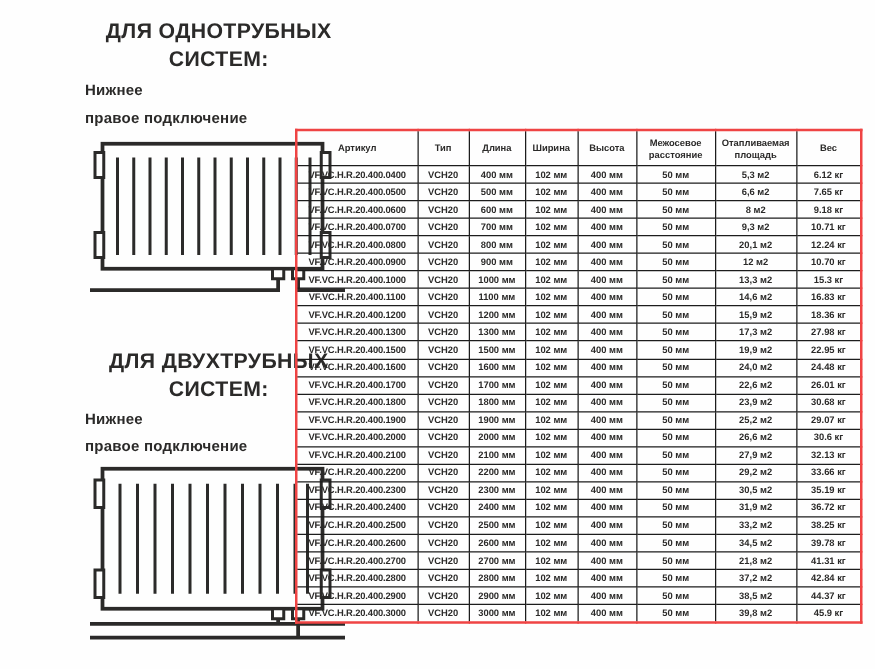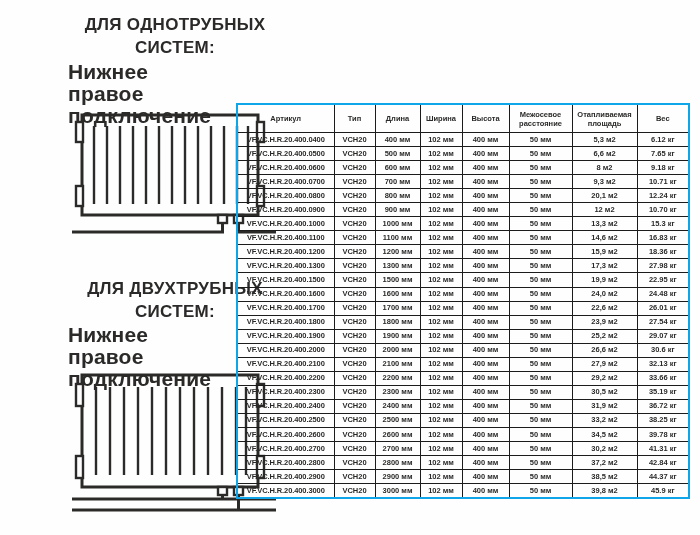--- a/index.html
+++ b/index.html
@@ -15,37 +15,37 @@
   .left-panel{position:absolute;left:20px;top:0;width:222px;height:535px;margin-left:44px;}
   .section-heading{
     position:absolute;left:0;width:100%;
     text-align:center;
     font-size:17px;font-weight:bold;
     line-height:23px;letter-spacing:.3px;
   }
   .connection-label{
     position:absolute;left:4px;width:100%;
     text-align:left;
-    font-size:21px;font-weight:bold;
+    font-size:12px;font-weight:bold;
     line-height:22px;letter-spacing:.2px;
   }
   .heading-1{top:13px;}
   .connection-1{top:61px;}
   .diagram-1{position:absolute;left:6px;top:112px;}
   .heading-2{top:277px;}
   .connection-2{top:324px;}
   .diagram-2{position:absolute;left:6px;top:372px;}
   svg{display:block;}
   
   .table-wrap{position:absolute;left:236px;top:103px;width:452px;}
   table.spec{
     border-collapse:collapse;
     table-layout:fixed;
     width:452px;
-    border:2px solid #0ea5e9;
+    border:2px solid #ef4444;
   }
   table.spec th, table.spec td{
     border:1px solid #1c1c1c;
     text-align:center;
     vertical-align:middle;
     padding:0 1px;
     font-weight:bold;
     overflow:hidden;
     white-space:nowrap;
   }
@@ -322,21 +322,21 @@
             <td>26.01 кг</td>
           </tr>
           <tr>
             <td>VF.VC.H.R.20.400.1800</td>
             <td>VCH20</td>
             <td>1800 мм</td>
             <td>102 мм</td>
             <td>400 мм</td>
             <td>50 мм</td>
             <td>23,9 м2</td>
-            <td>27.54 кг</td>
+            <td>30.68 кг</td>
           </tr>
           <tr>
             <td>VF.VC.H.R.20.400.1900</td>
             <td>VCH20</td>
             <td>1900 мм</td>
             <td>102 мм</td>
             <td>400 мм</td>
             <td>50 мм</td>
             <td>25,2 м2</td>
             <td>29.07 кг</td>
@@ -411,21 +411,21 @@
             <td>34,5 м2</td>
             <td>39.78 кг</td>
           </tr>
           <tr>
             <td>VF.VC.H.R.20.400.2700</td>
             <td>VCH20</td>
             <td>2700 мм</td>
             <td>102 мм</td>
             <td>400 мм</td>
             <td>50 мм</td>
-            <td>30,2 м2</td>
+            <td>21,8 м2</td>
             <td>41.31 кг</td>
           </tr>
           <tr>
             <td>VF.VC.H.R.20.400.2800</td>
             <td>VCH20</td>
             <td>2800 мм</td>
             <td>102 мм</td>
             <td>400 мм</td>
             <td>50 мм</td>
             <td>37,2 м2</td>

